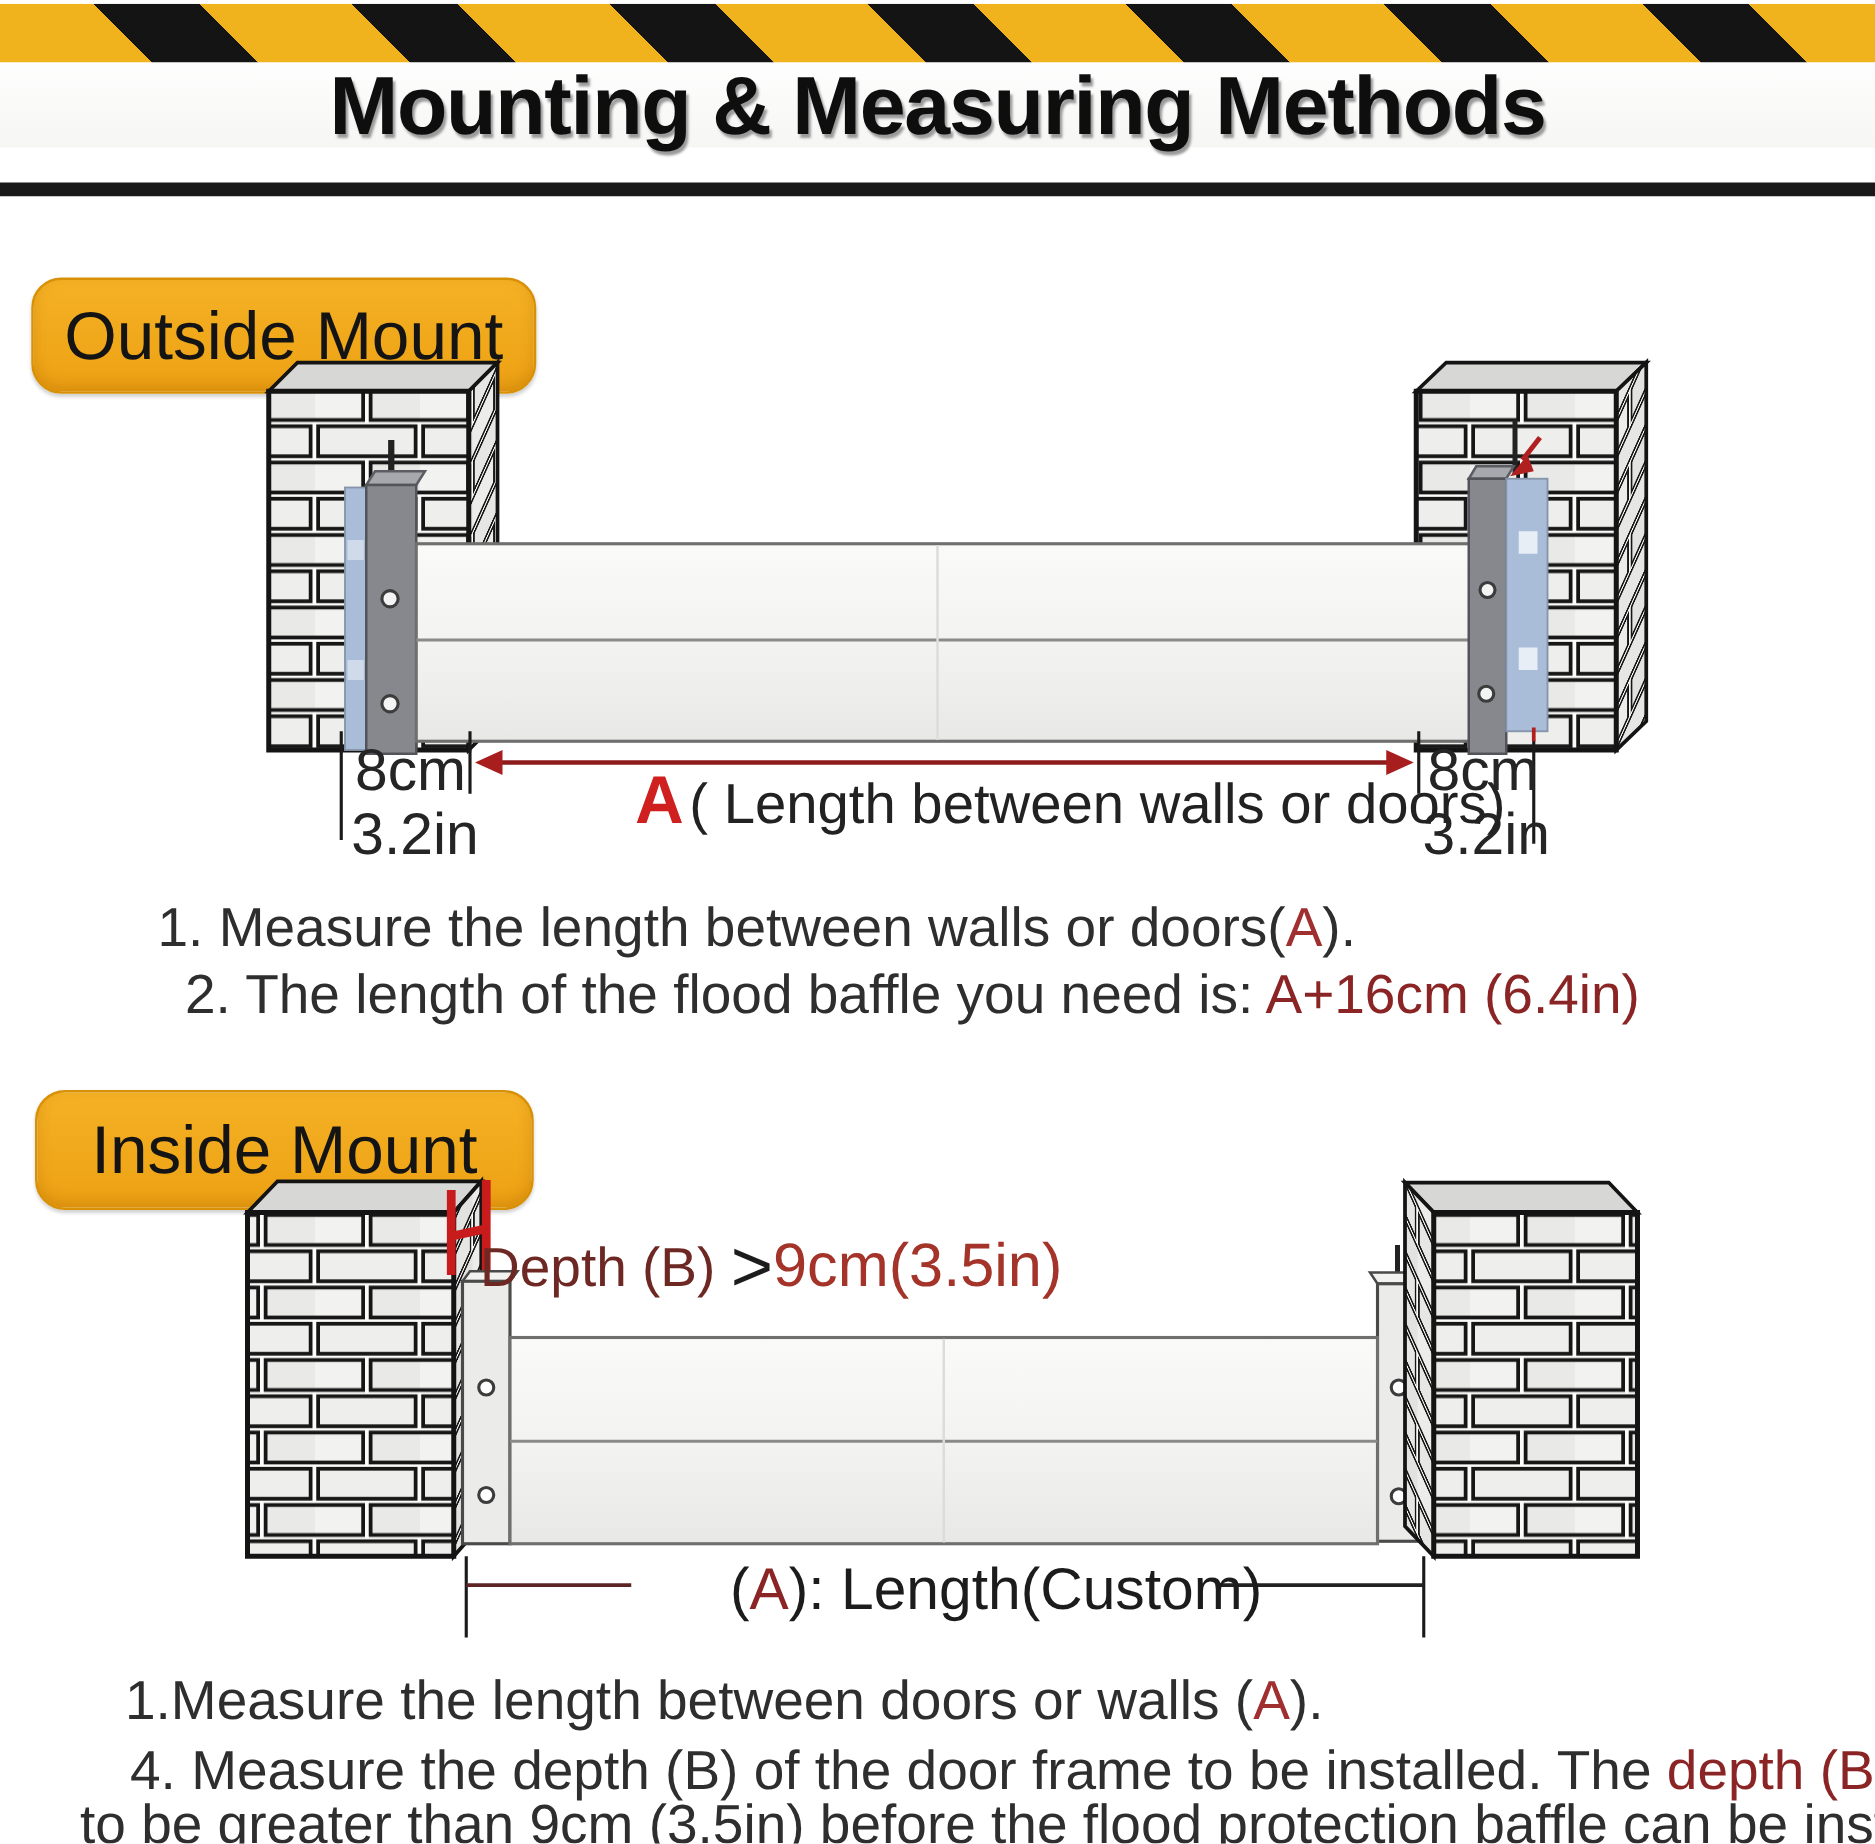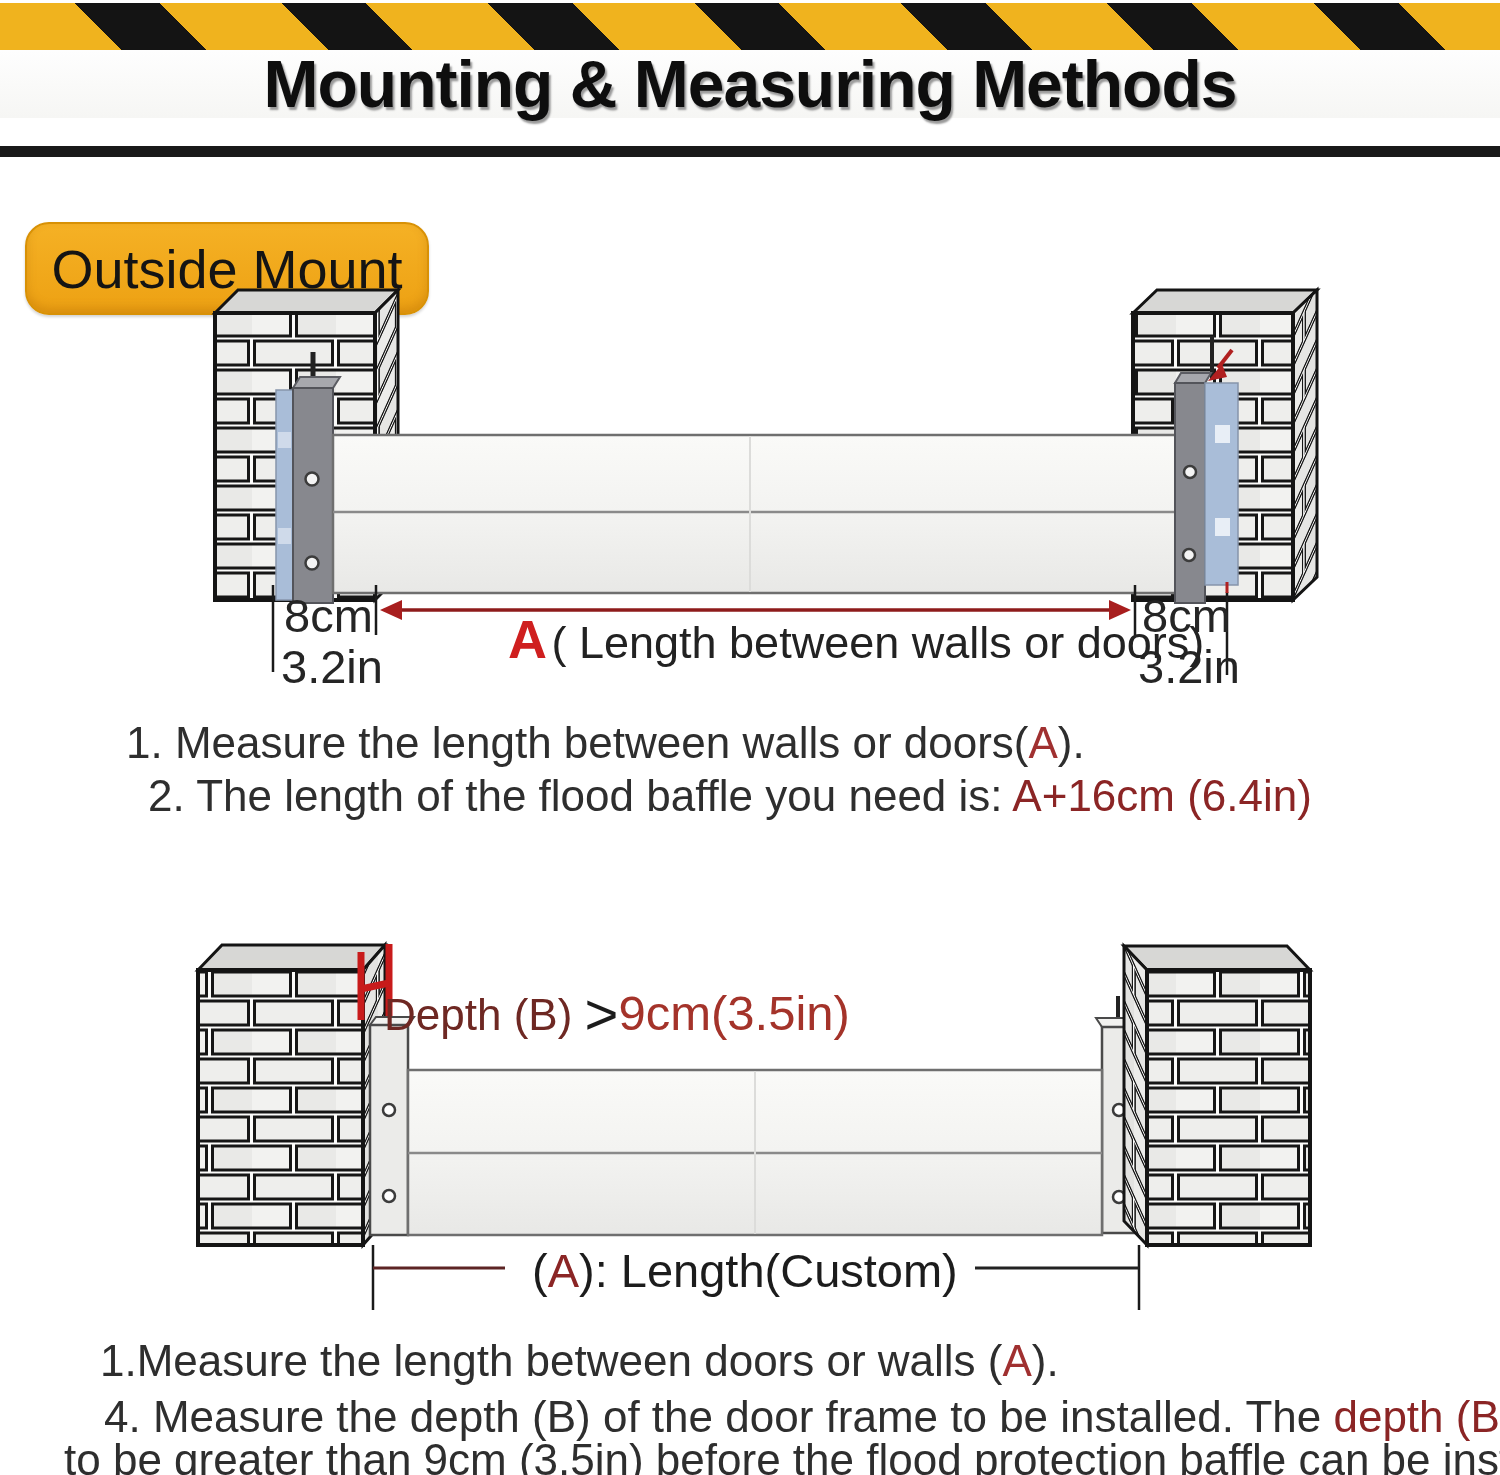--- a/index.html
+++ b/index.html
@@ -145,20 +145,23 @@
     </g>
   </svg>
 
   <div class="ann steps" style="left:126px;top:718px;">
     <span>1. Measure the length between walls or doors(</span><span class="red-bright">A</span><span>).</span>
   </div>
   <div class="ann steps" style="left:148px;top:771px;">
     <span>2. The length of the flood baffle you need is: </span><span class="red">A+16cm (6.4in)</span>
   </div>
 
+  <div class="badge inside">
+    <span>Inside Mount</span>
+  </div>
 
   <svg style="top:940px" width="1500" height="380" viewBox="0 0 1500 380">
     <defs>
       <pattern id="brickB" width="84" height="58" patternUnits="userSpaceOnUse">
         <rect width="84" height="58" fill="#fbfbfa"></rect>
         <rect x="2.5" y="3" width="78" height="24" fill="#eeeeec" stroke="#161616" stroke-width="3"></rect>
         <rect x="-39.5" y="32" width="78" height="24" fill="#f2f2f0" stroke="#161616" stroke-width="3"></rect>
         <rect x="44.5" y="32" width="78" height="24" fill="#e9e9e7" stroke="#161616" stroke-width="3"></rect>
       </pattern>
       <pattern id="brickBs1" width="84" height="58" patternUnits="userSpaceOnUse" patternTransform="scale(0.45,1) skewY(-45)">
@@ -224,21 +227,21 @@
       <line x1="1139" y1="305" x2="1139" y2="370" stroke="#1a1a1a" stroke-width="2.5"></line>
       <line x1="373" y1="328" x2="505" y2="328" stroke="#5d2424" stroke-width="3"></line>
       <line x1="975" y1="328" x2="1139" y2="328" stroke="#222222" stroke-width="3"></line>
     </g>
   </svg>
 
   <div class="ann" style="left:384px;top:952px;margin-top:28px;">
     <span class="depth-label">Depth (B) </span><span class="depth-gt">&gt;</span><span class="depth-value">9cm(3.5in)</span>
   </div>
 
-  <div class="ann len-label" style="left:532px;top:1243px;">
+  <div class="ann len-label" style="left:584px;top:1243px;">
     <span>(</span><span class="red">A</span><span>): Length(Custom)</span>
   </div>
 
   <div class="ann steps" style="left:100px;top:1336px;">
     <span>1.Measure the length between doors or walls (</span><span class="red-bright">A</span><span>).</span>
   </div>
   <div class="ann steps" style="left:104px;top:1392px;">
     <span>4. Measure the depth (B) of the door frame to be installed. The </span><span class="red">depth (B)</span>
   </div>
   <div class="ann steps" style="left:64px;top:1435px;">

